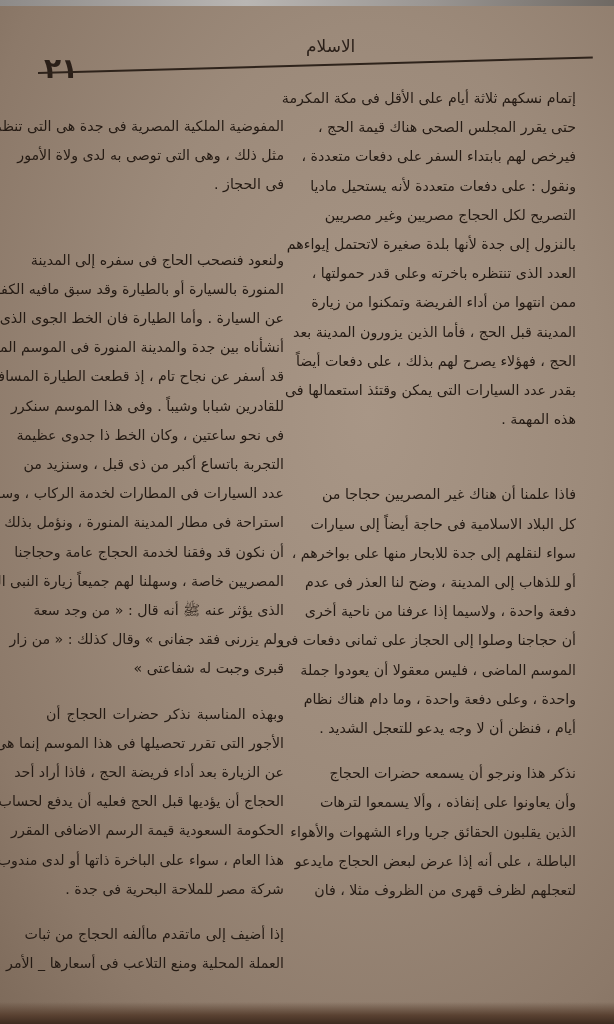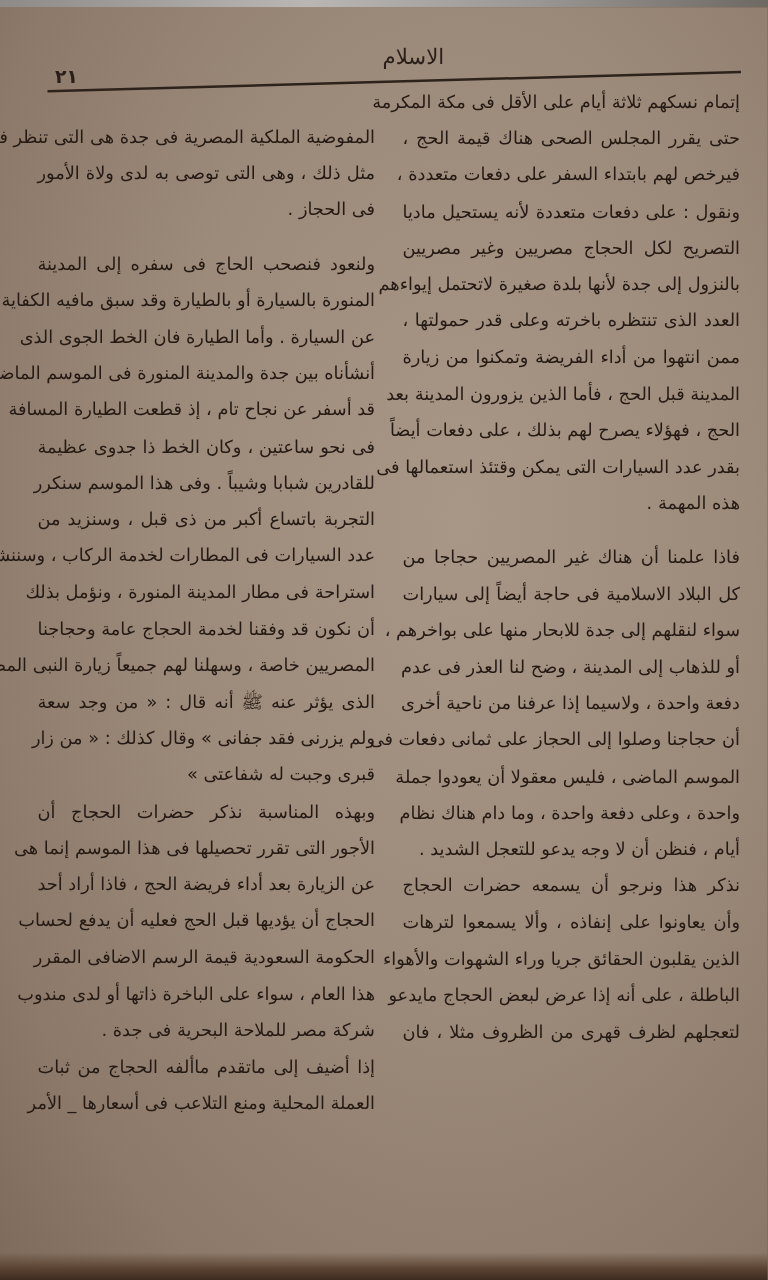--- a/index.html
+++ b/index.html
@@ -20,42 +20,42 @@
   }
   .bottomedge {
     position:absolute; left:0; bottom:0; width:614px; height:22px;
     background:linear-gradient(180deg, rgba(80,60,45,0) 0%, #5a4232 60%, #3e2c20 100%);
   }
   .header {
     position:absolute; left:26px; top:28px; width:564px; height:40px;
   }
   .page-number {
     position:absolute; left:18px; top:18px;
-    font-size:15px; color:#2a1f18; font-weight:bold;
+    font-size:28px; color:#2a1f18; font-weight:bold;
     font-family:"DejaVu Sans", sans-serif;
   }
   .journal-title {
     position:absolute; left:280px; top:2px;
     font-size:17px; color:#2a1f18;
     font-family:"DejaVu Sans", sans-serif;
   }
   .header-rule {
     position:absolute; left:12px; top:38px; width:555px; height:2px;
     background:#2e231b;
     transform:rotate(-1.6deg); transform-origin:left center;
   }
   .col {
     position:absolute; direction:rtl; text-align:justify;
     color:#241a13;
     font-family:"DejaVu Sans", sans-serif;
     font-size:14.2px; line-height:29.2px;
   }
   .col.right { left:322px; top:62px; width:270px; }
   .col.left  { left:30px;  top:90px; width:270px; }
-  .col p { margin:0; }
+  .col p { margin:16px; }
   .col .line { display:block; white-space:nowrap; text-align-last:justify; }
   .col .gap { display:block; height:14px; }
   .col .last { text-align-last:right; }
 </style>
 </head>
 <body>
 
 <div class="topstrip"></div>
 <div class="page">
 
@@ -107,22 +107,22 @@
       <span class="line">مثل ذلك ، وهى التى توصى به لدى ولاة الأمور</span>
       <span class="line last">فى الحجاز .</span>
     </p>
     <span class="gap"></span>
     <p>
       <span class="line">ولنعود فنصحب الحاج فى سفره إلى المدينة</span>
       <span class="line">المنورة بالسيارة أو بالطيارة وقد سبق مافيه الكفاية</span>
       <span class="line">عن السيارة . وأما الطيارة فان الخط الجوى الذى</span>
       <span class="line">أنشأناه بين جدة والمدينة المنورة فى الموسم الماضى</span>
       <span class="line">قد أسفر عن نجاح تام ، إذ قطعت الطيارة المسافة</span>
+      <span class="line">للقادرين شبابا وشيباً . وفى هذا الموسم سنكرر</span>
       <span class="line">فى نحو ساعتين ، وكان الخط ذا جدوى عظيمة</span>
-      <span class="line">للقادرين شبابا وشيباً . وفى هذا الموسم سنكرر</span>
       <span class="line">التجربة باتساع أكبر من ذى قبل ، وسنزيد من</span>
       <span class="line">عدد السيارات فى المطارات لخدمة الركاب ، وسننشأ</span>
       <span class="line">استراحة فى مطار المدينة المنورة ، ونؤمل بذلك</span>
       <span class="line">أن نكون قد وفقنا لخدمة الحجاج عامة وحجاجنا</span>
       <span class="line">المصريين خاصة ، وسهلنا لهم جميعاً زيارة النبى المصطفى</span>
       <span class="line">الذى يؤثر عنه ﷺ أنه قال : « من وجد سعة</span>
       <span class="line">ولم يزرنى فقد جفانى » وقال كذلك : « من زار</span>
       <span class="line last">قبرى وجبت له شفاعتى »</span>
     </p>
     <p>

